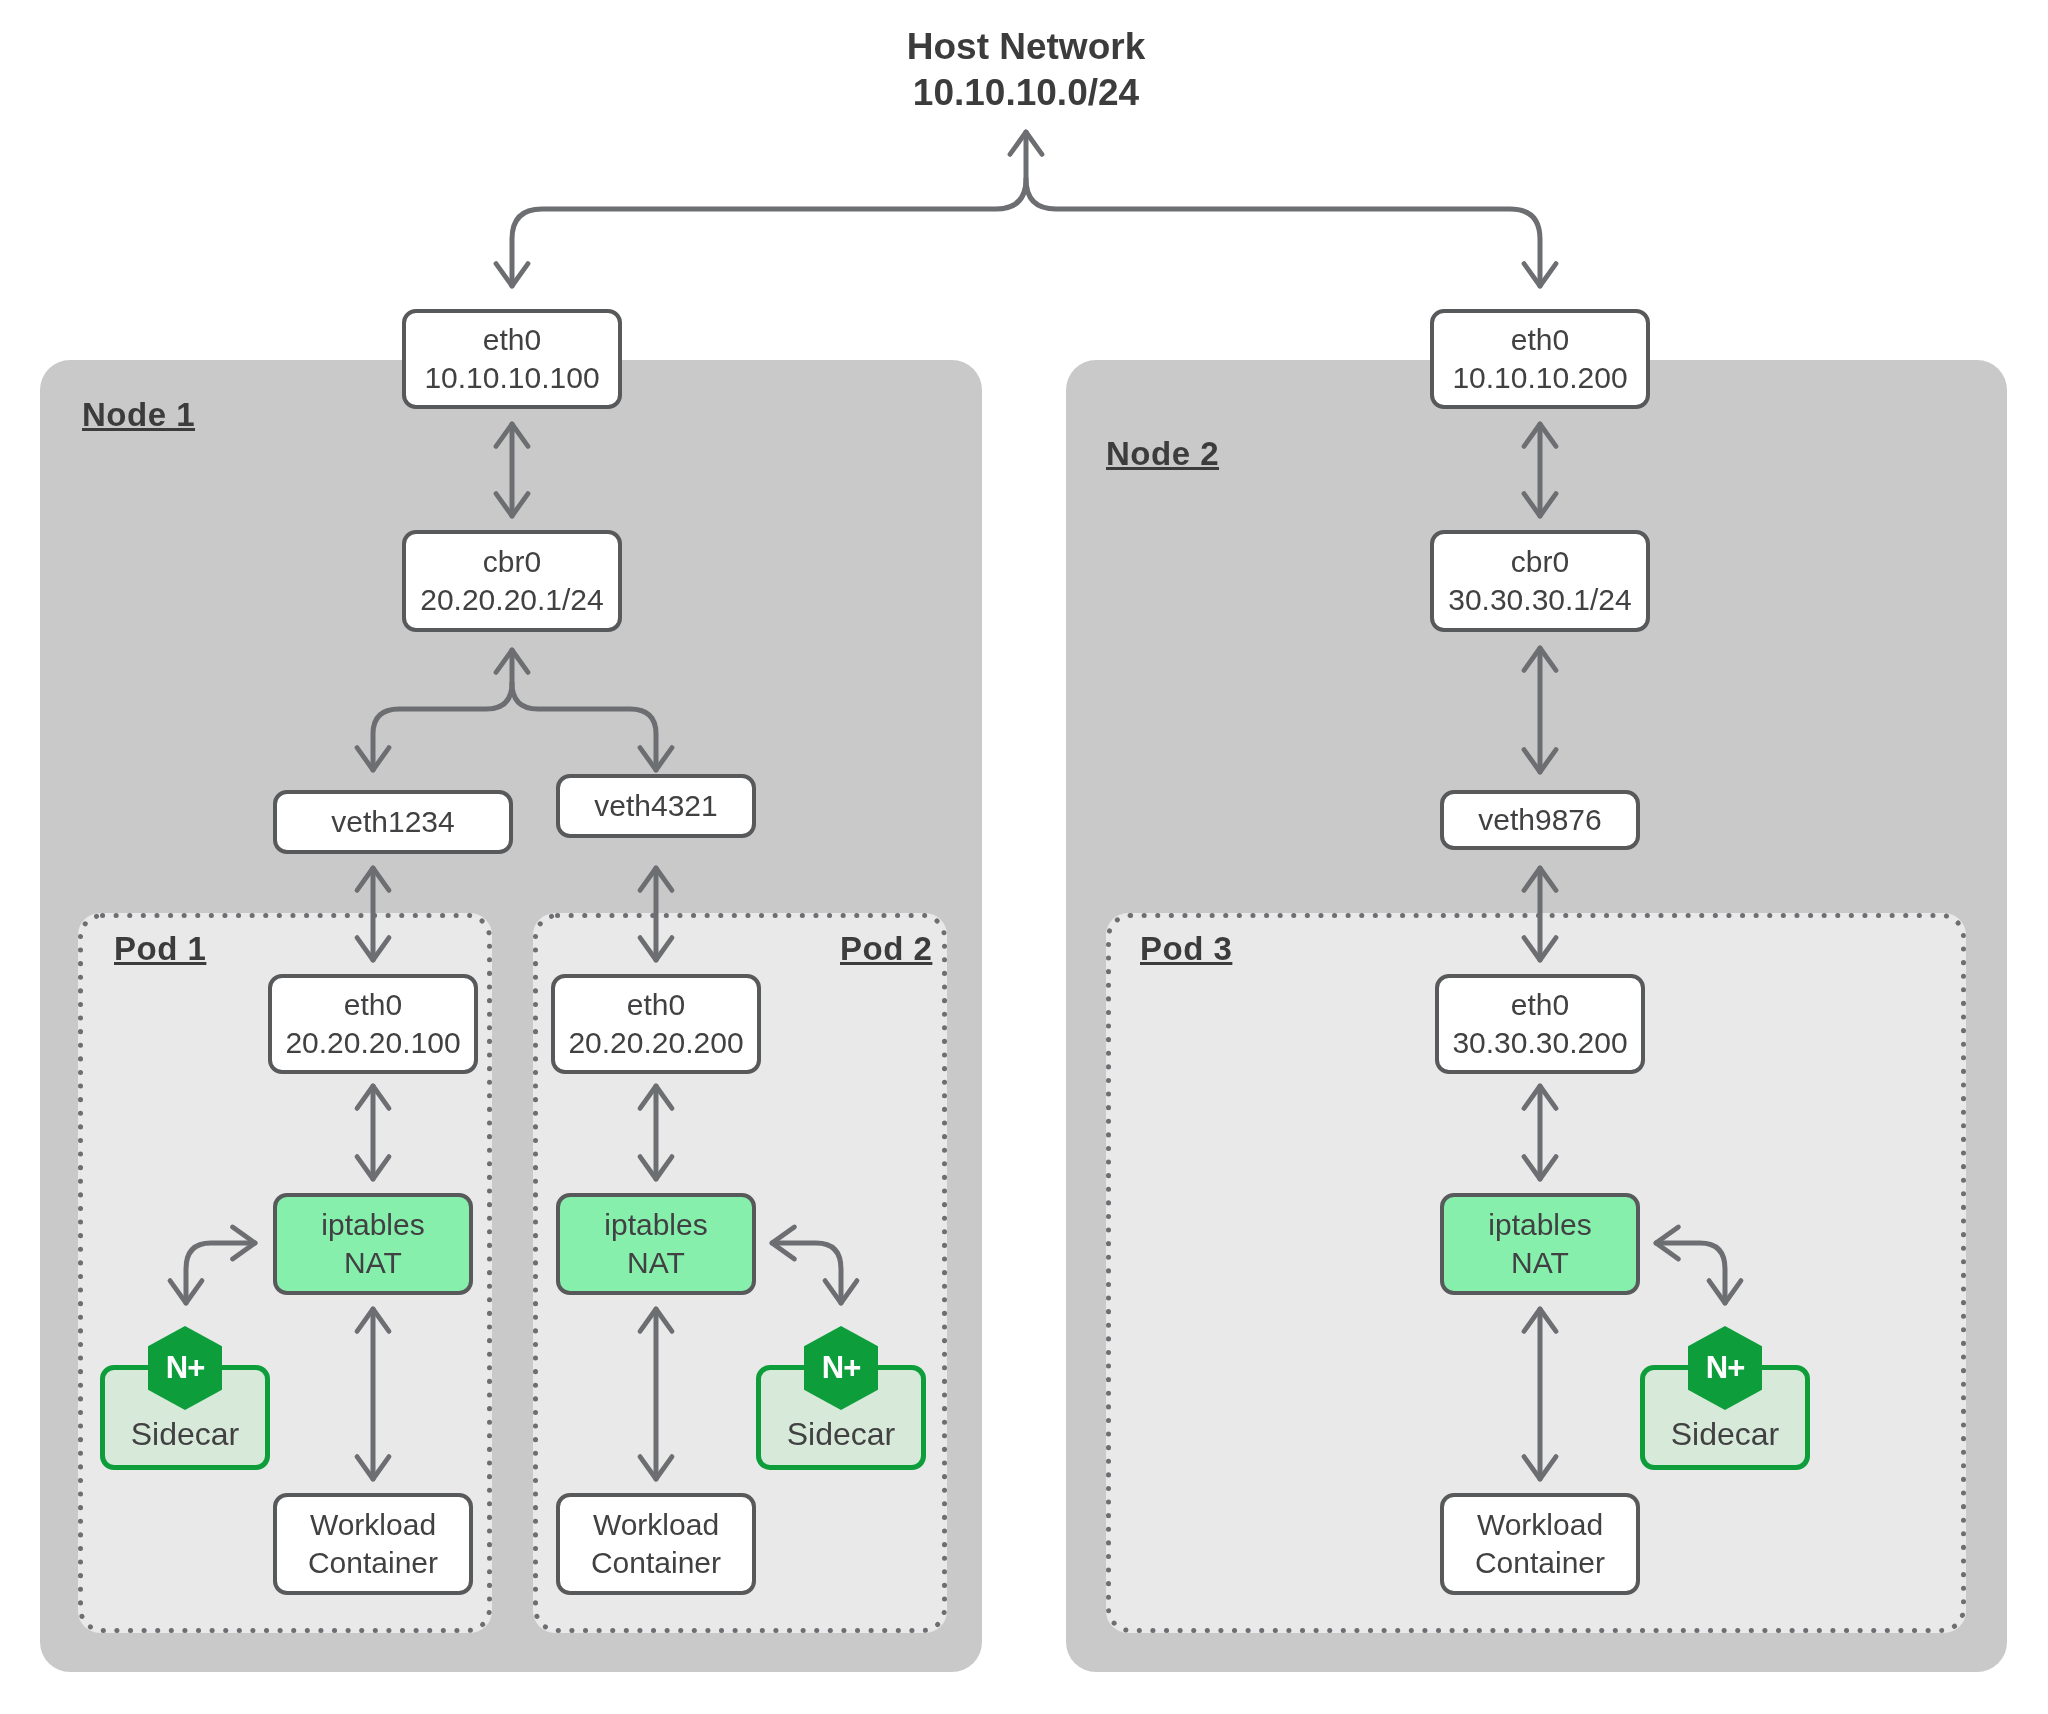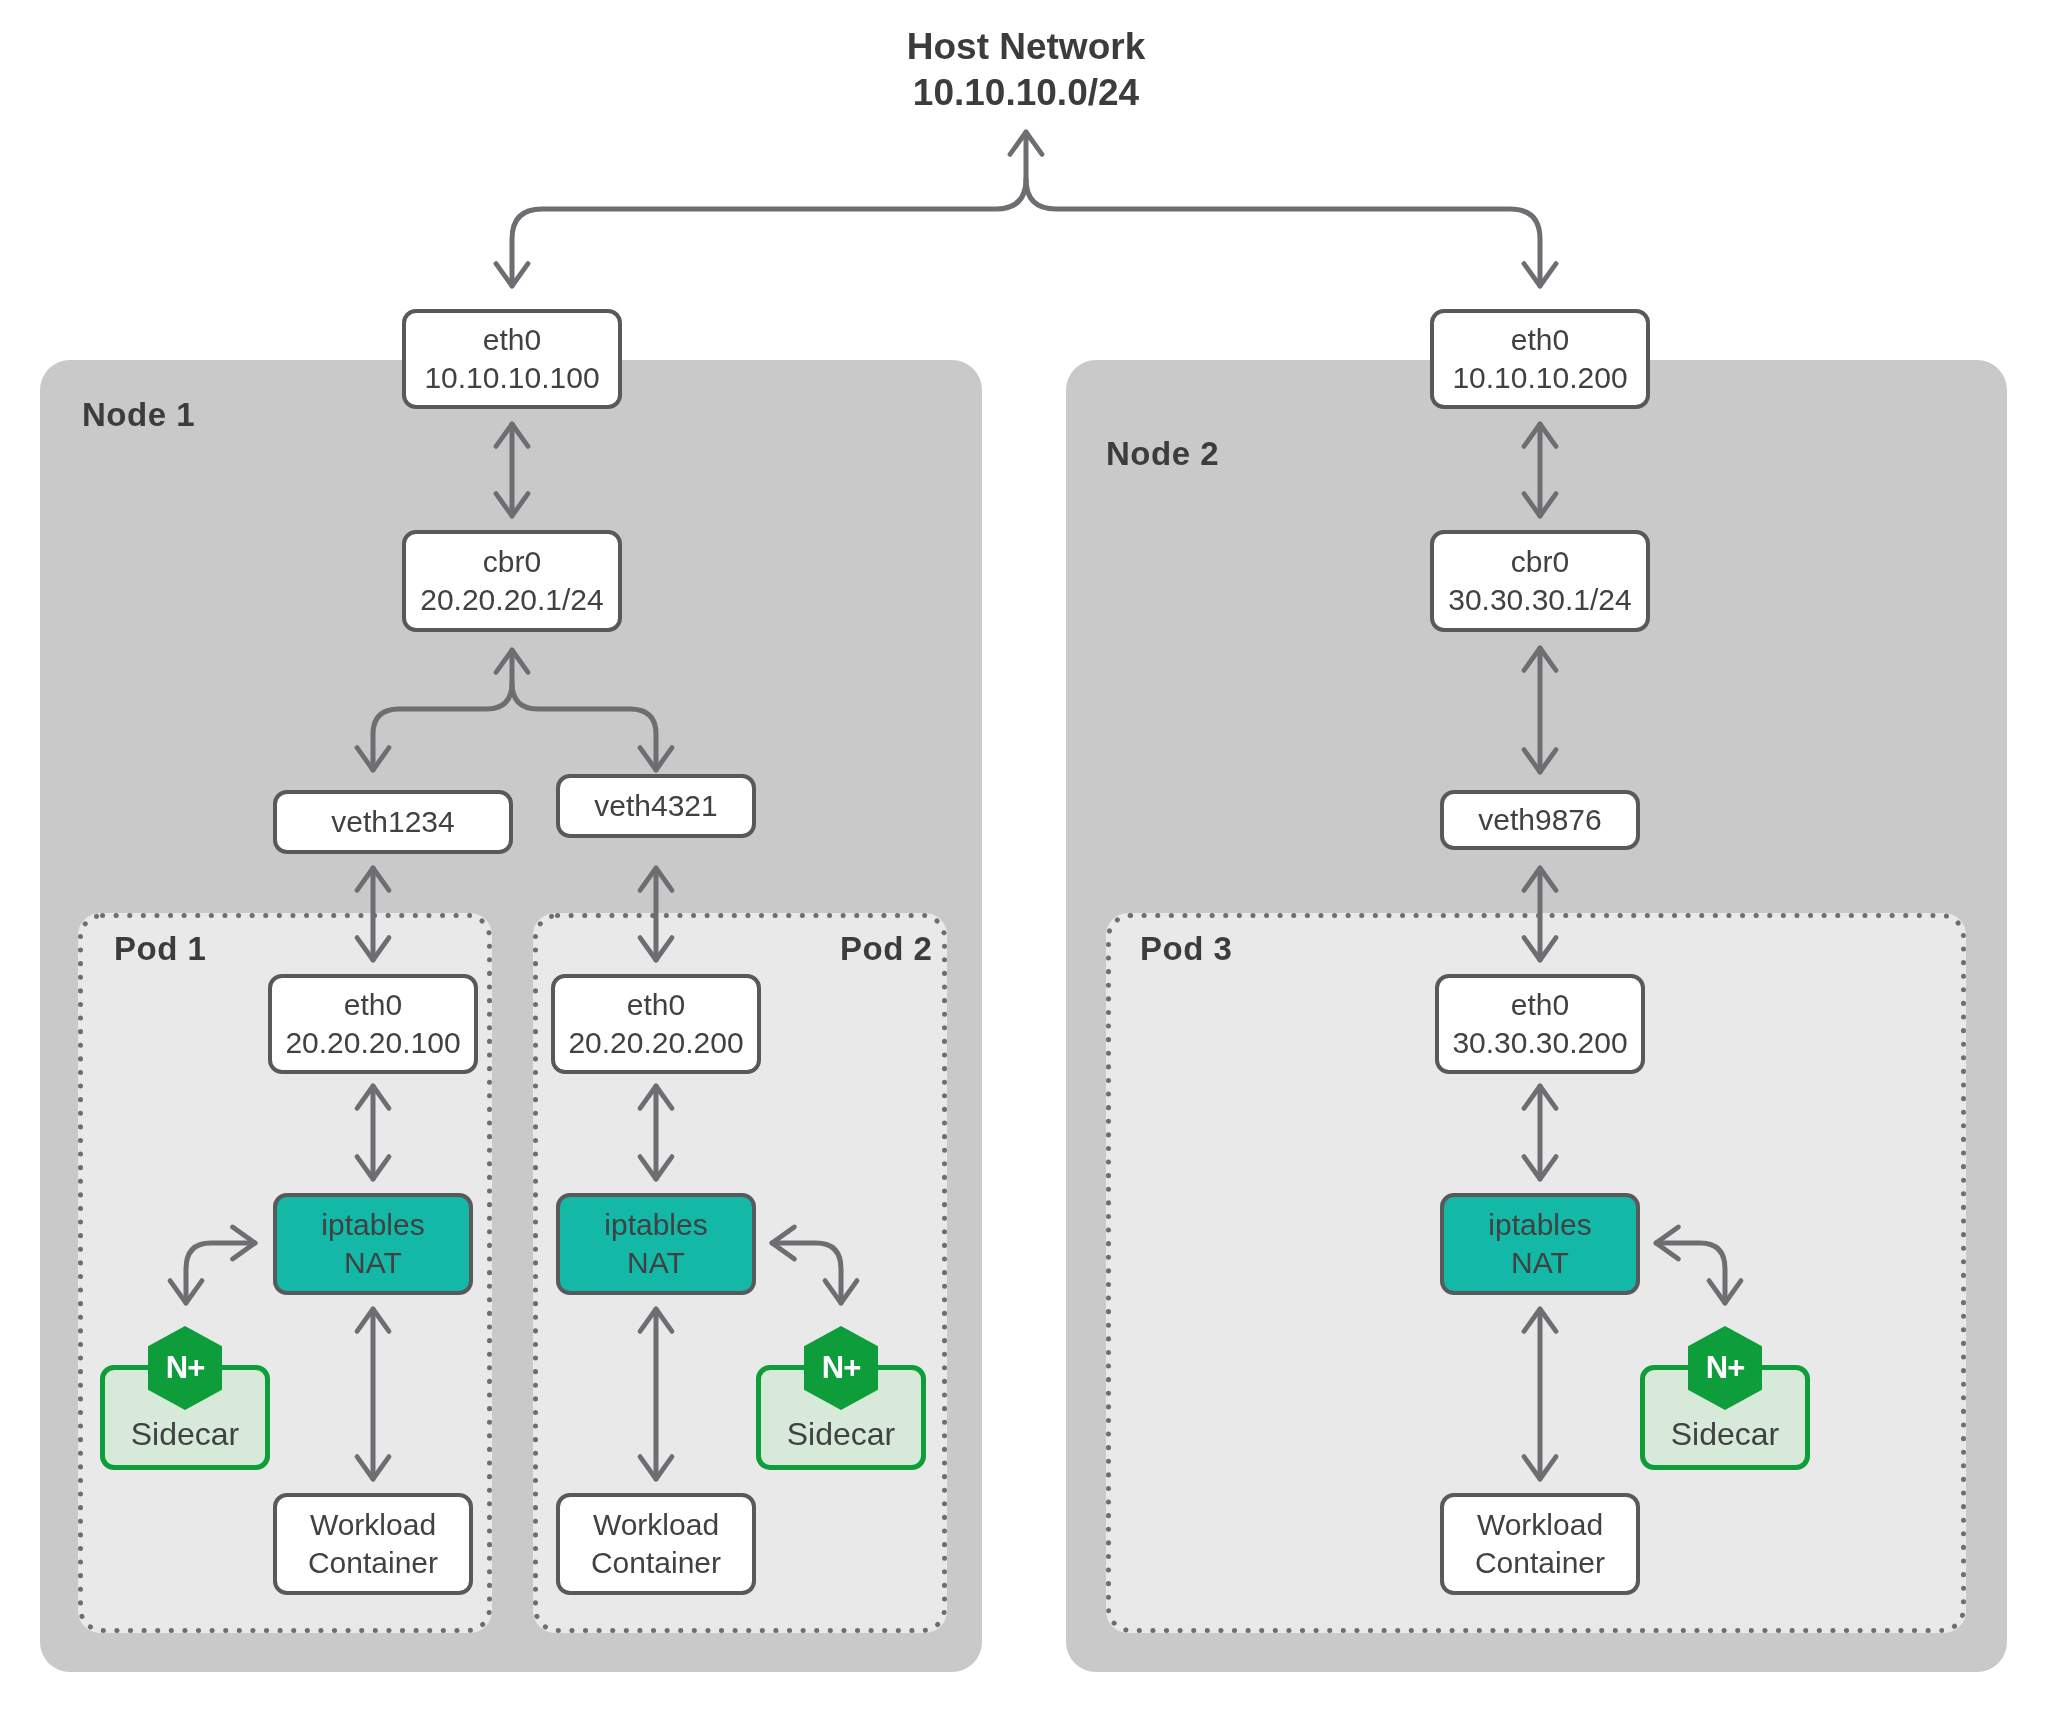--- a/index.html
+++ b/index.html
@@ -10,29 +10,30 @@
   
   .node{
     position:absolute;background:#c9c9c9;border-radius:30px;z-index:1;
   }
   .pod{
     position:absolute;background:#e9e9e9;border-radius:22px;z-index:2;
   }
   .node-label,.pod-label{
     position:absolute;font-size:33px;font-weight:bold;color:#3c3c3c;z-index:6;
     letter-spacing:0.5px;
+    text-decoration:underline;
   }
   
   .box{
     position:absolute;box-sizing:border-box;background:#ffffff;
     border:4px solid #58595b;border-radius:14px;z-index:6;
     display:flex;flex-direction:column;align-items:center;justify-content:center;
     font-size:30px;line-height:38px;color:#414042;text-align:center;
   }
-  .box.nat{background:#14b8a6;}
+  .box.nat{background:#86efac;}
   .sidecar{
     position:absolute;box-sizing:border-box;background:#d7ead9;
     border:5px solid #0d9e3b;border-radius:14px;z-index:6;
     display:flex;align-items:flex-end;justify-content:center;
     font-size:32px;color:#414042;padding-bottom:12px;
   }
   .hex{
     position:absolute;width:74px;height:84px;z-index:8;background:#0d9e3b;
     clip-path:polygon(50% 0%,100% 24%,100% 76%,50% 100%,0% 76%,0% 24%);
     display:flex;align-items:center;justify-content:center;

